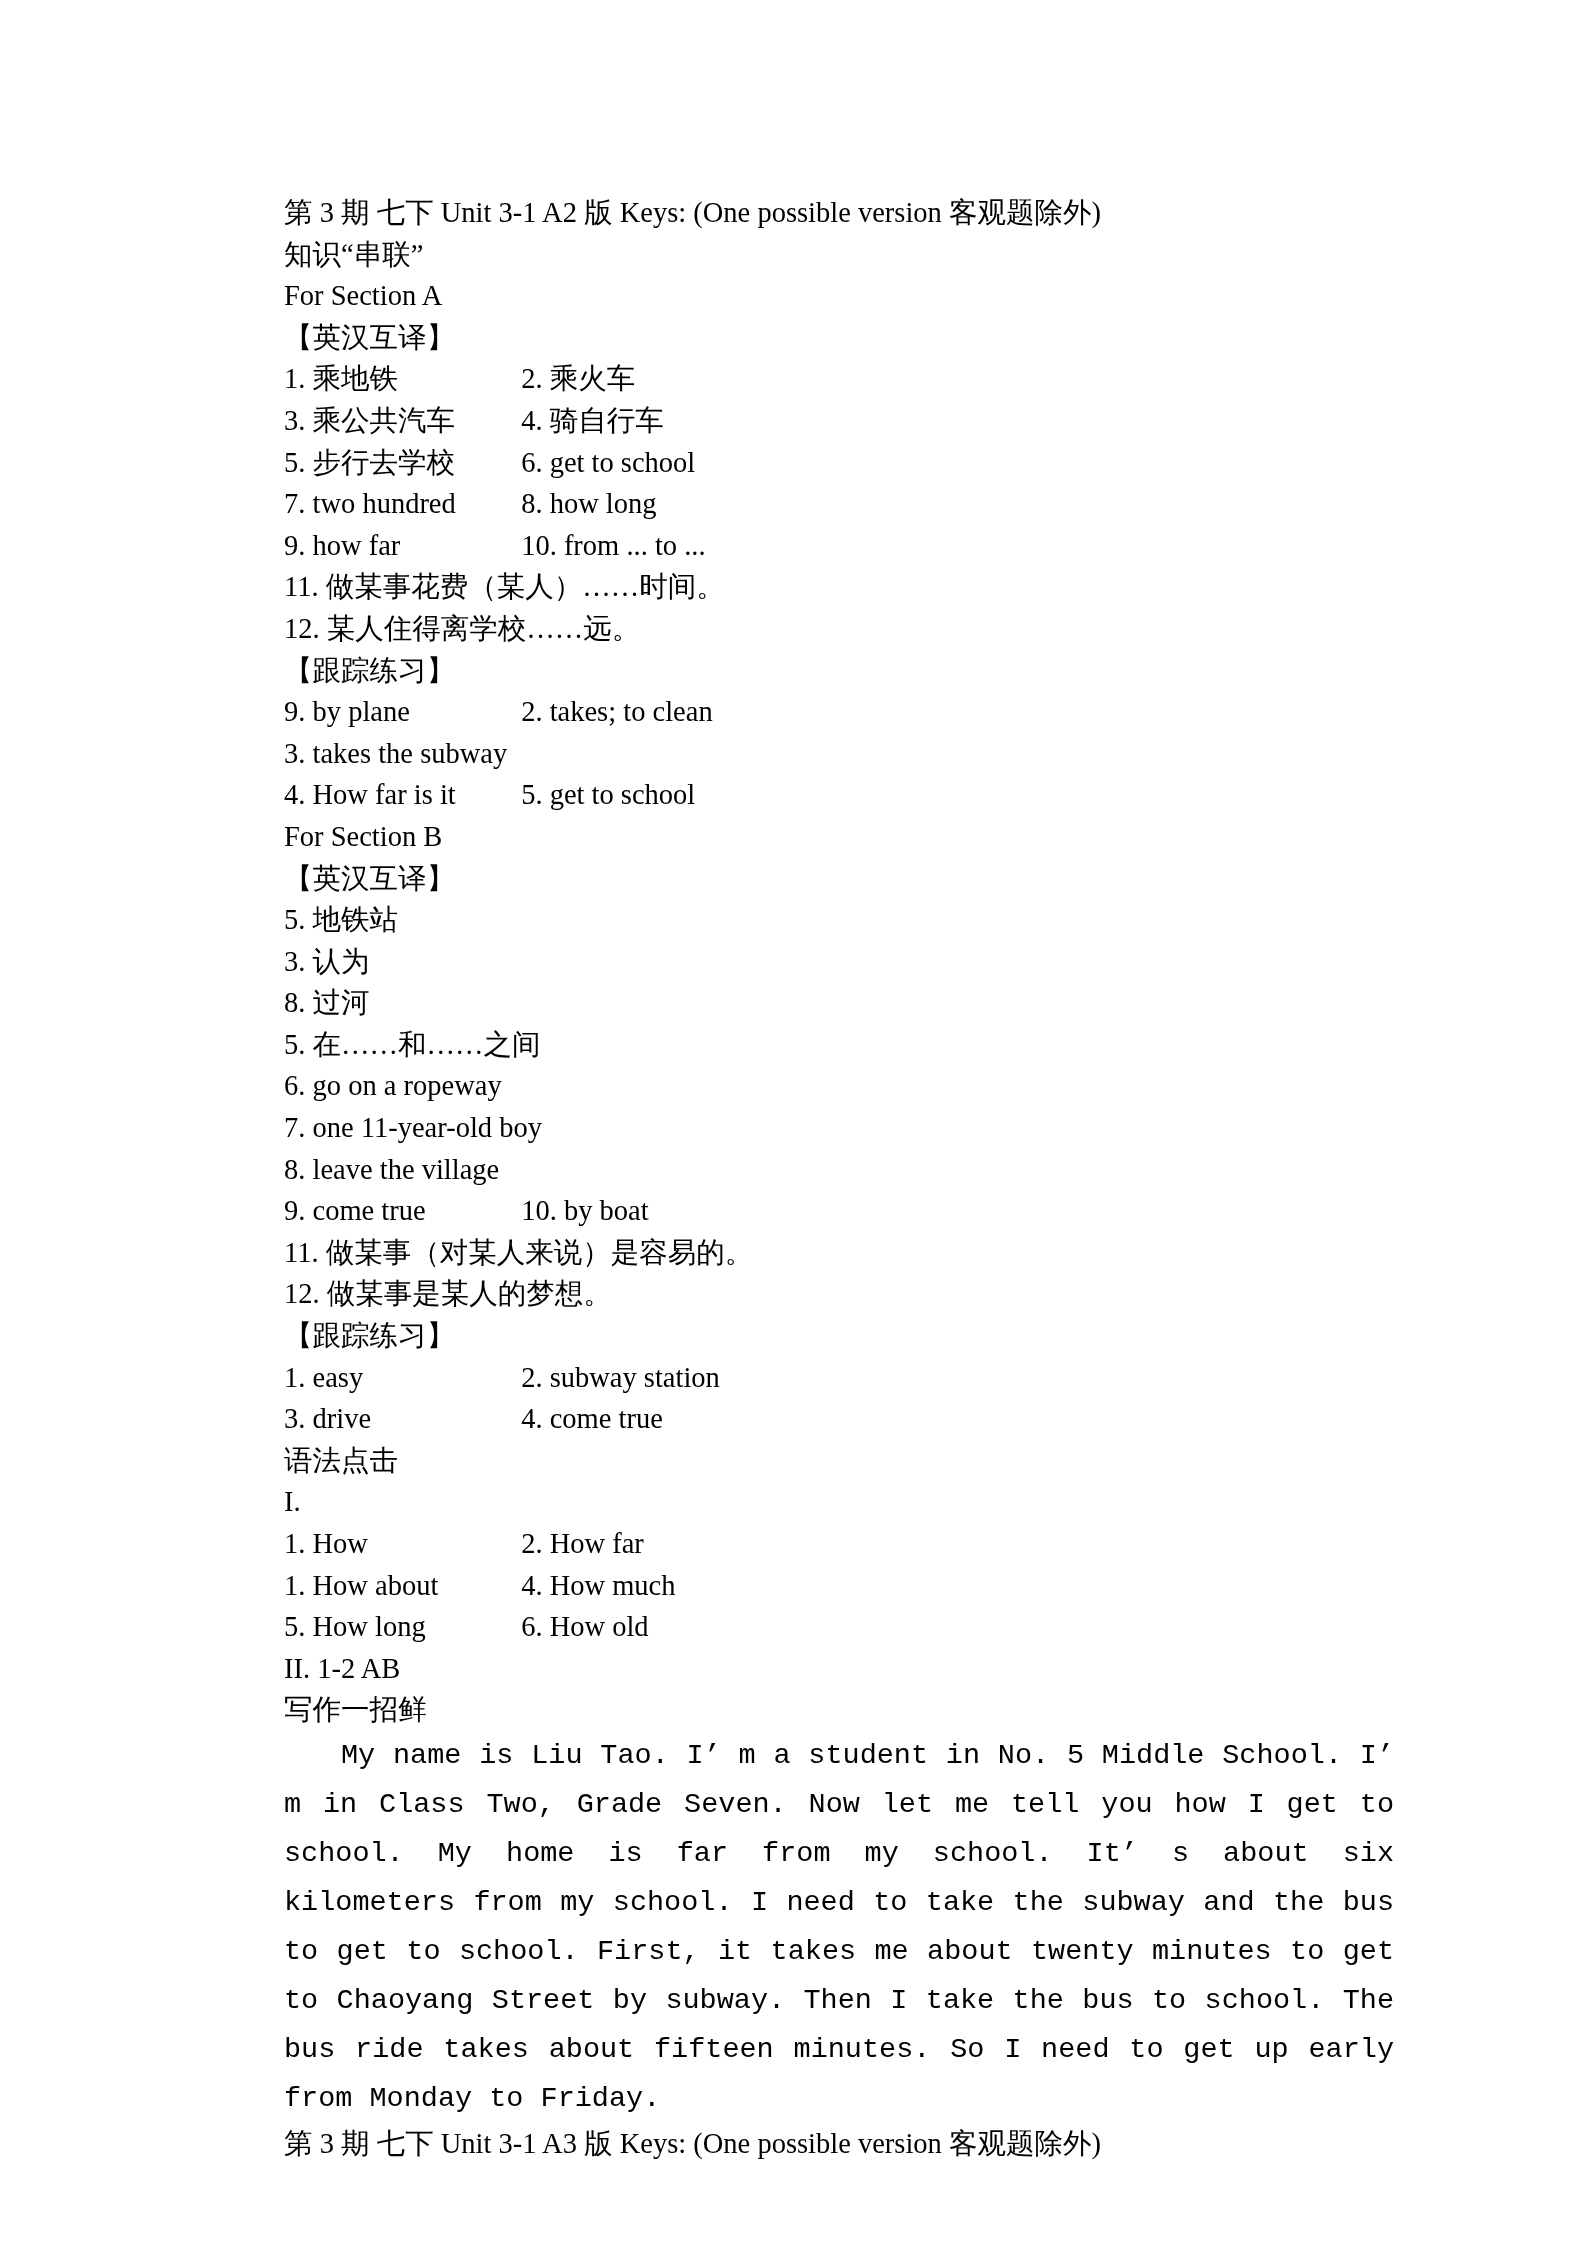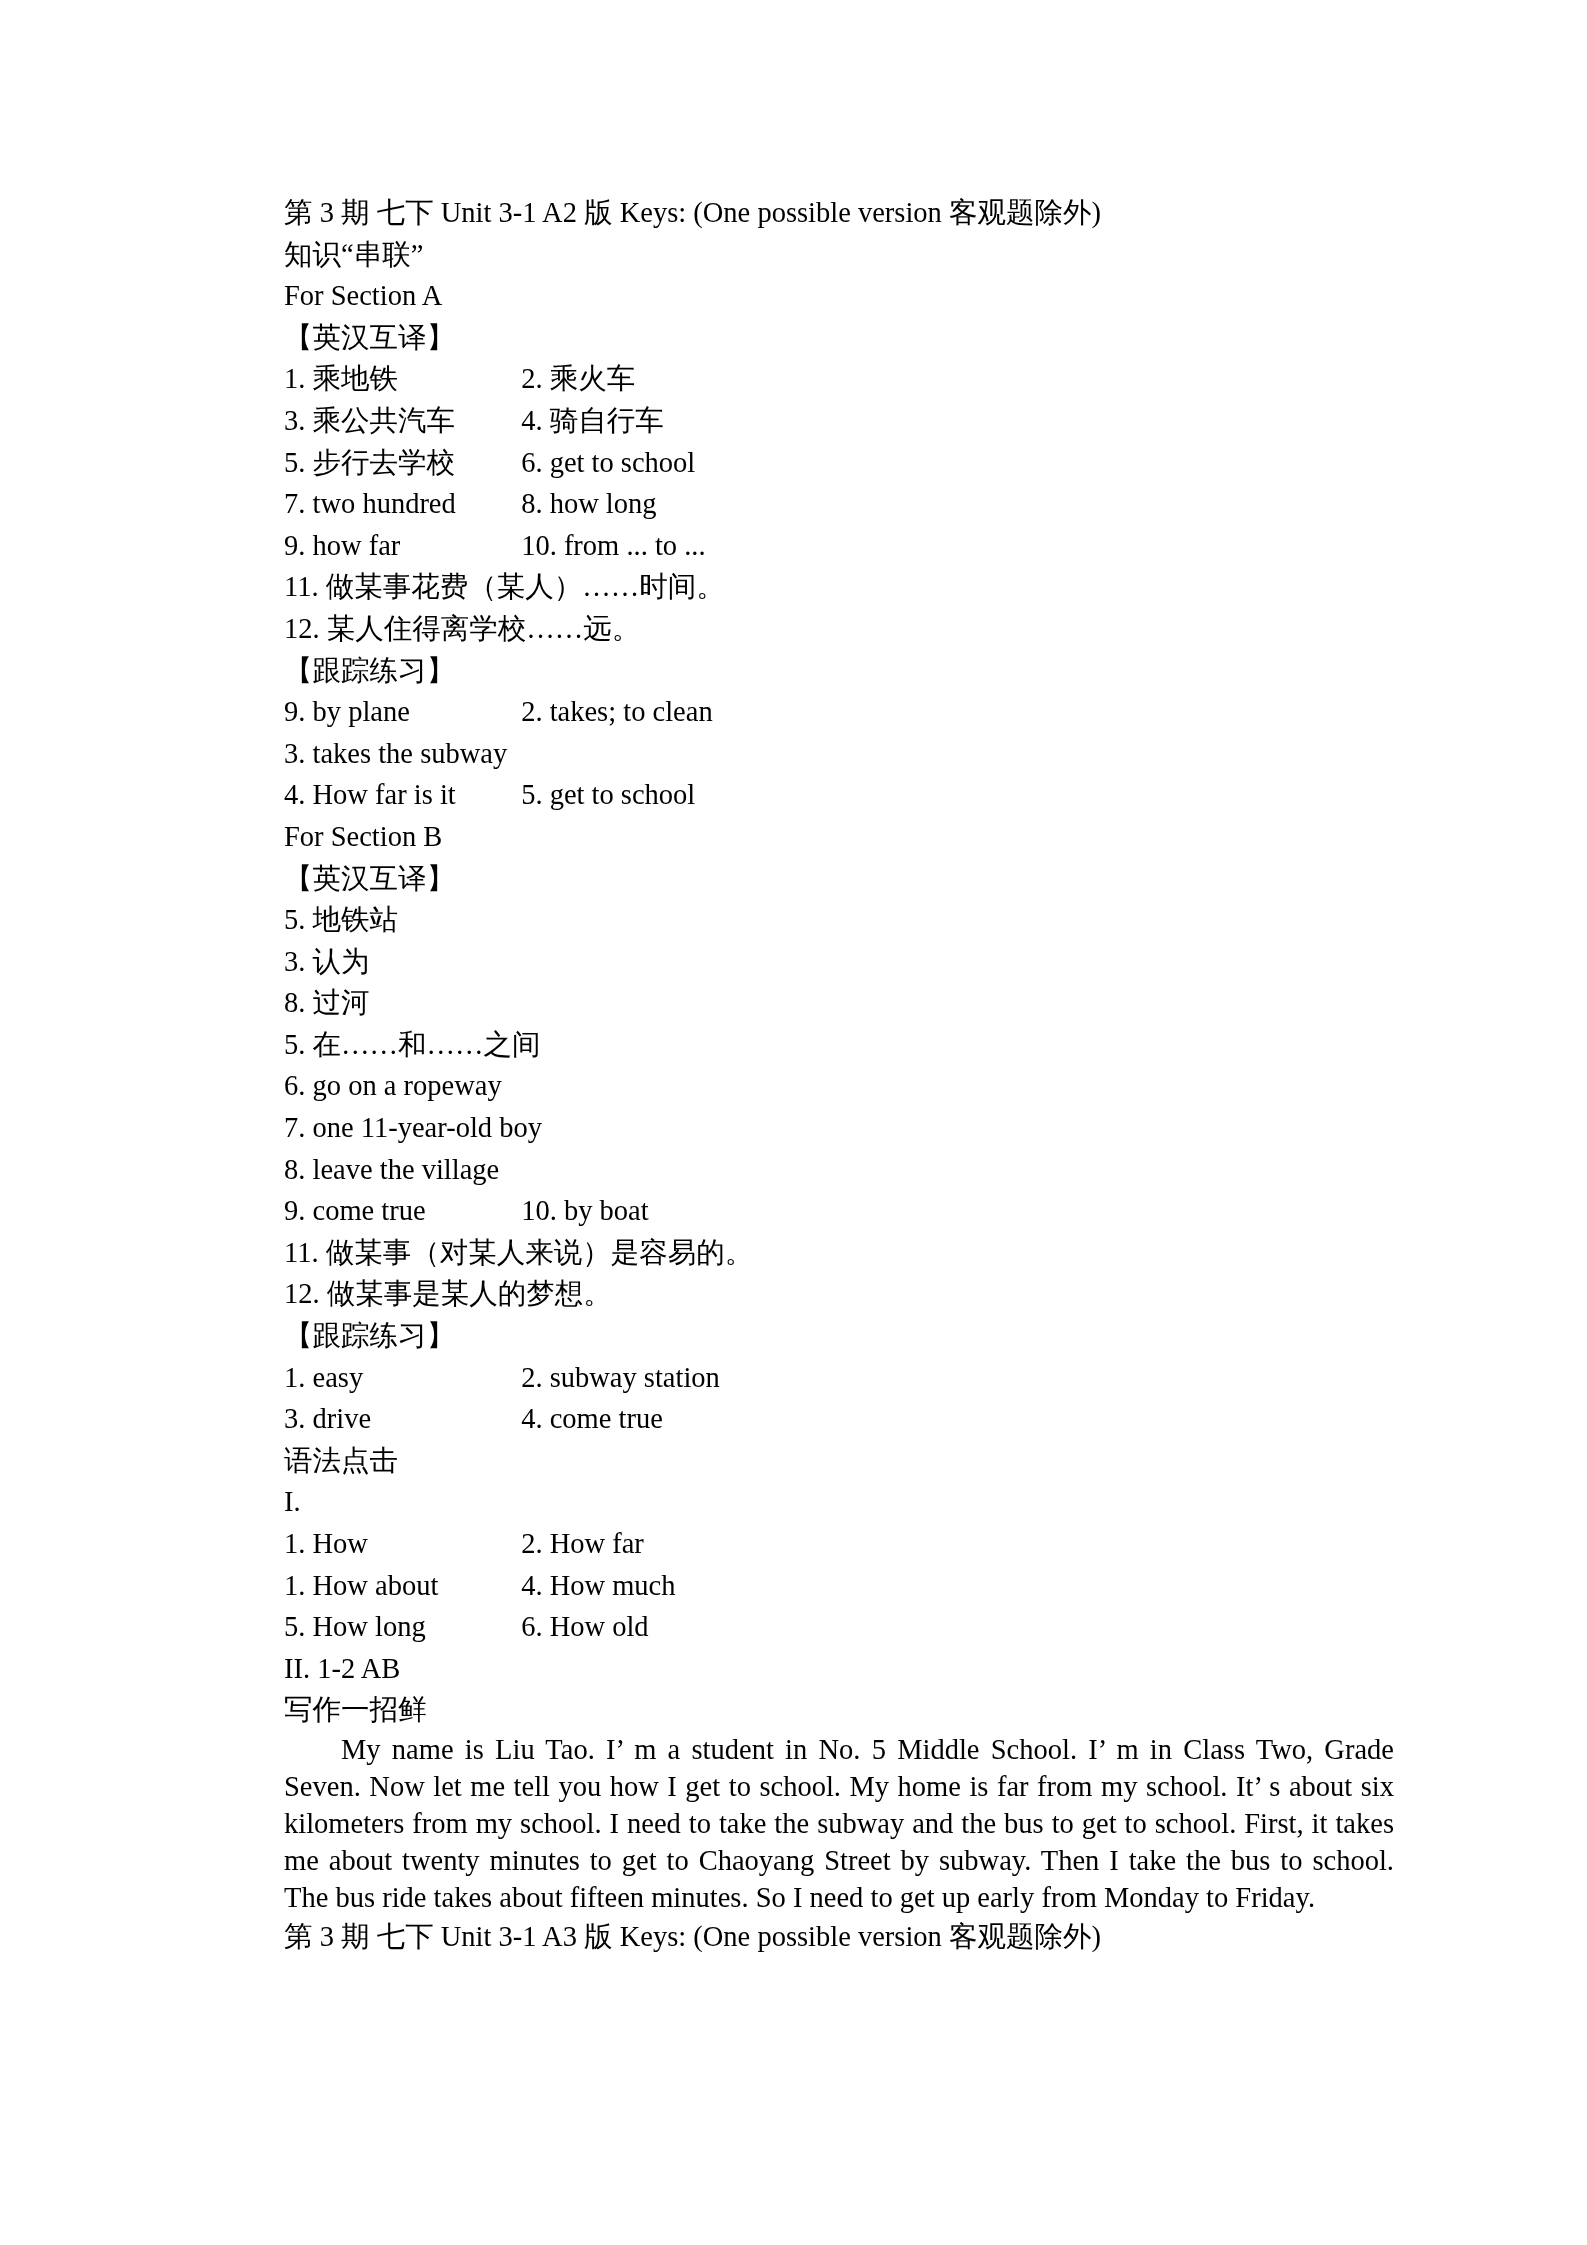--- a/index.html
+++ b/index.html
@@ -31,24 +31,25 @@
   .c1 {
     display: inline-block;
     width: 230px;
     vertical-align: top;
   }
   .c2 {
     display: inline-block;
     vertical-align: top;
   }
   .essay {
-    line-height: 37px;
+    line-height: 49px;
     text-align: justify;
     text-indent: 57px;
     margin: 0;
+    font-family: Liberation Mono, monospace;
   }
 </style>
 </head>
 <body>
 
 <div class="page-content">
   <div class="line">第 3 期 七下 Unit 3-1 A2 版 Keys: (One possible version 客观题除外)</div>
   <div class="line">知识“串联”</div>
   <div class="line">For Section A</div>
   <div class="line">【英汉互译】</div>

